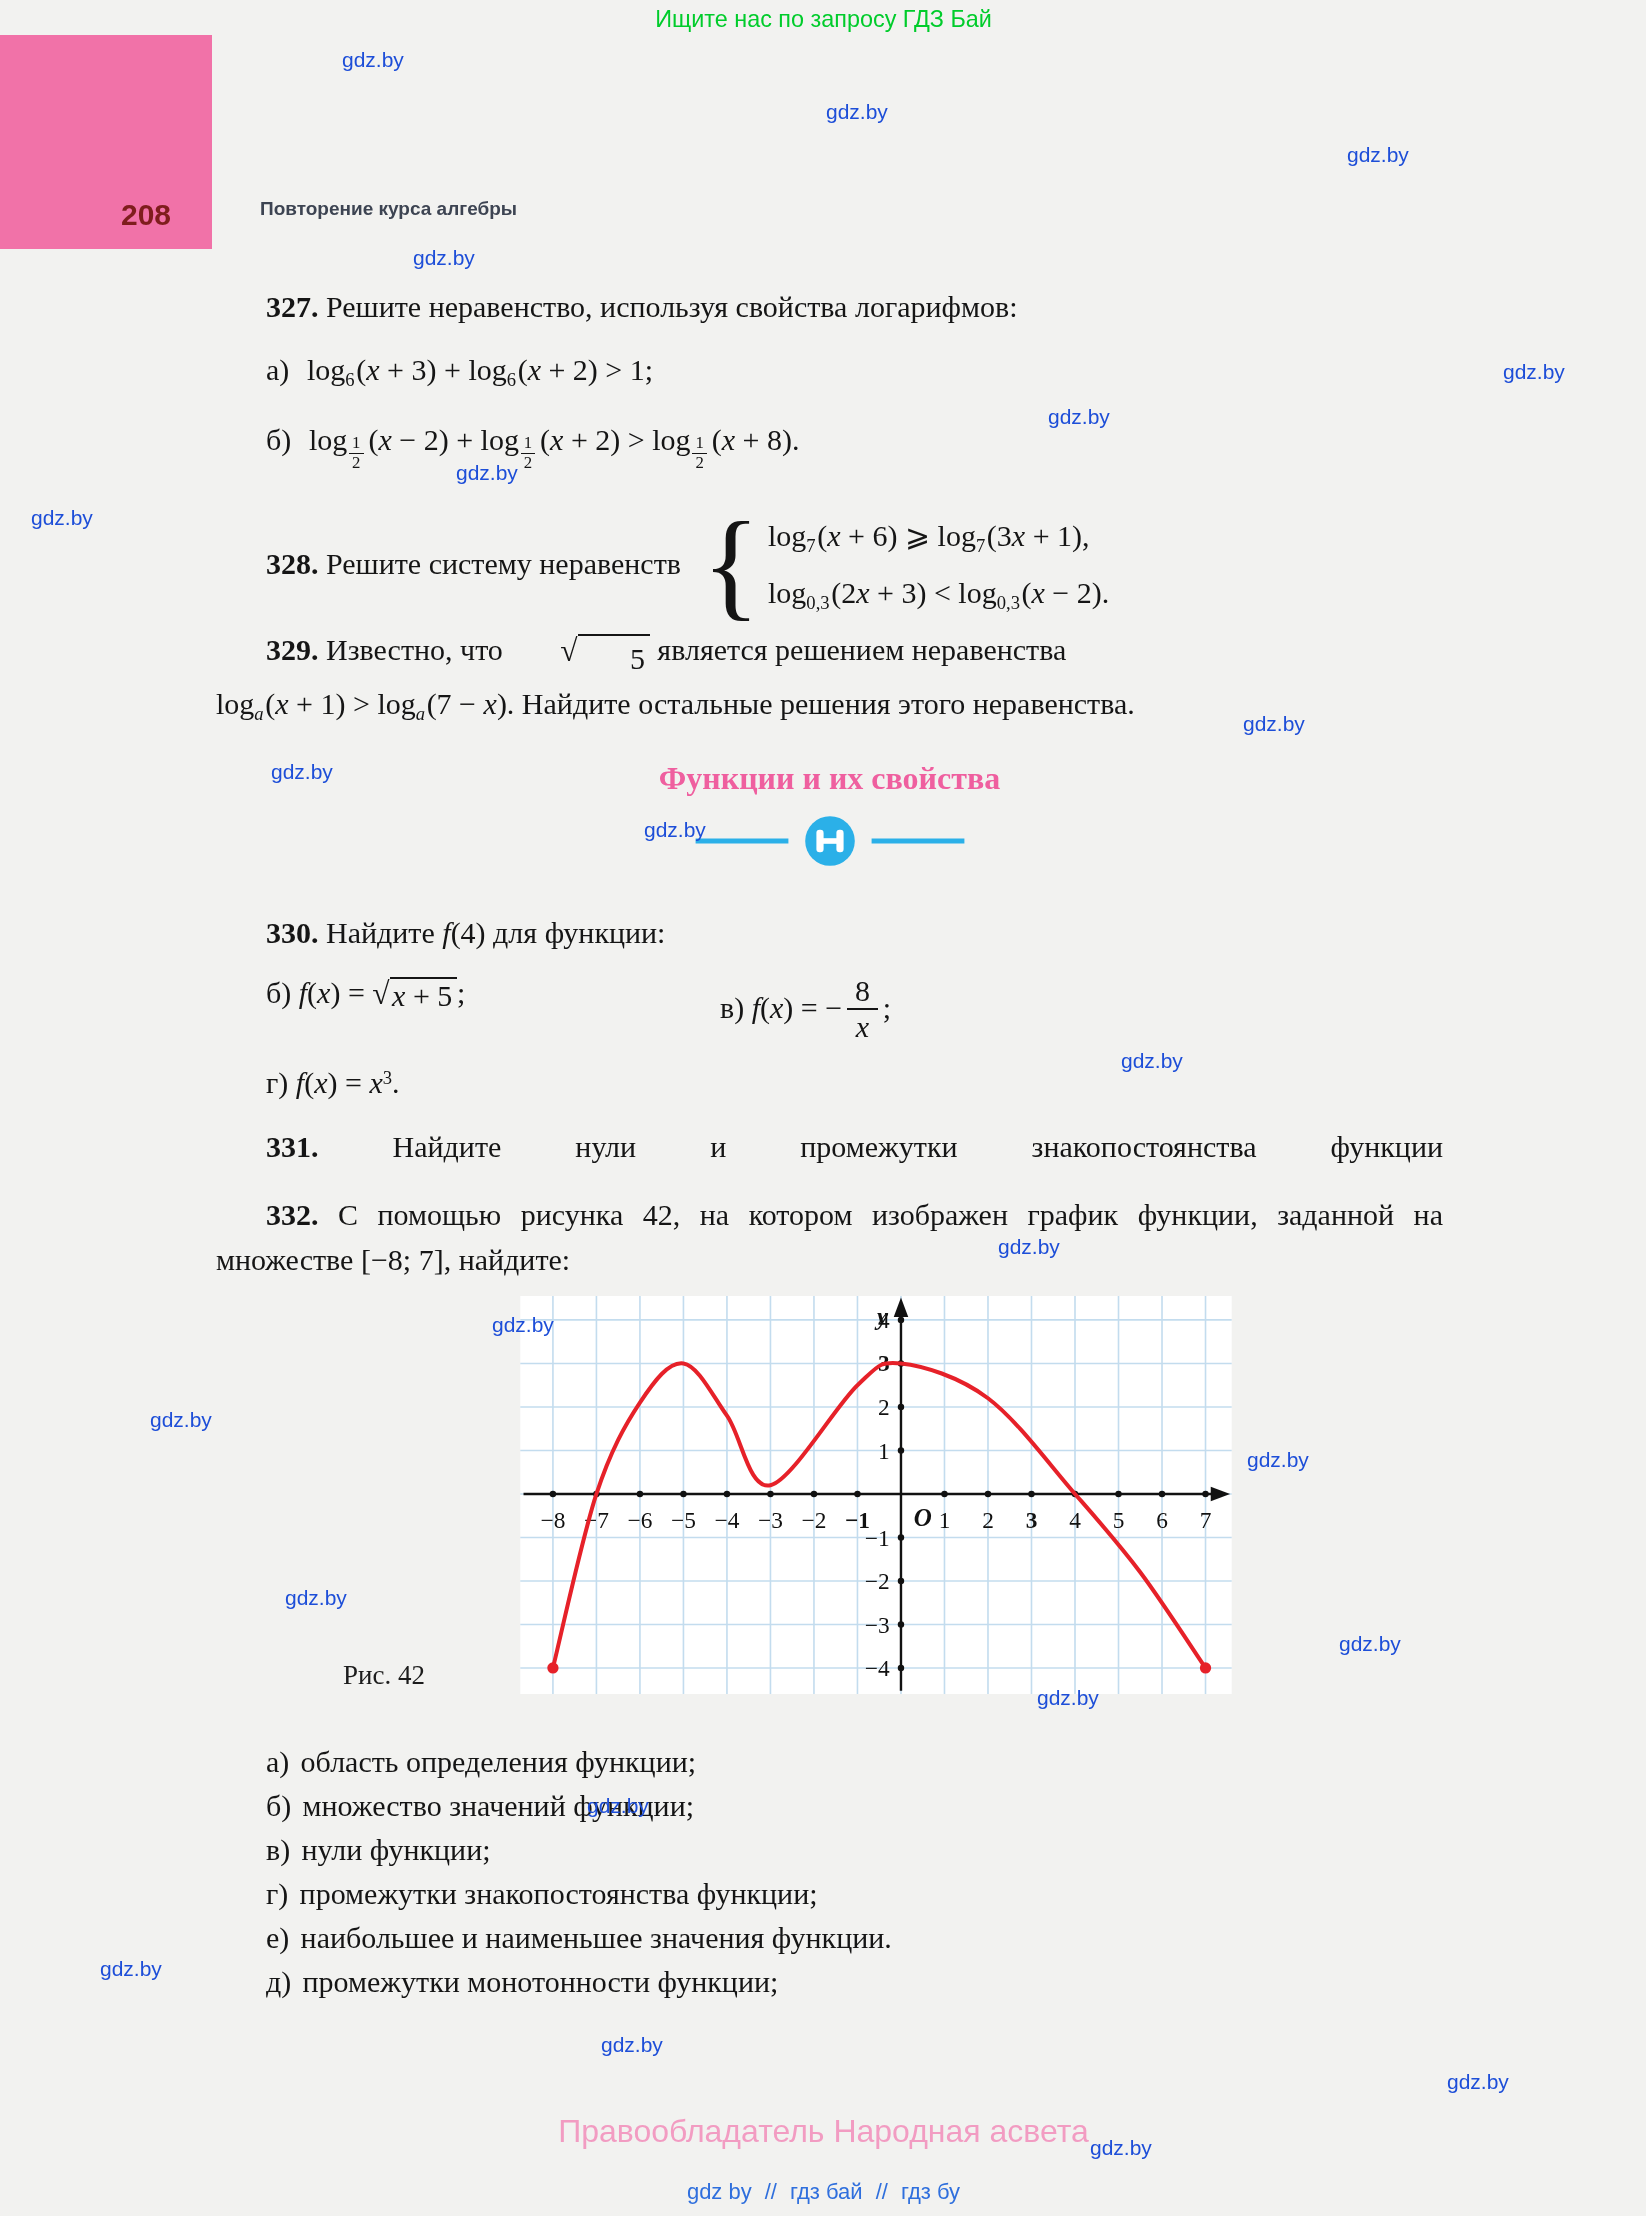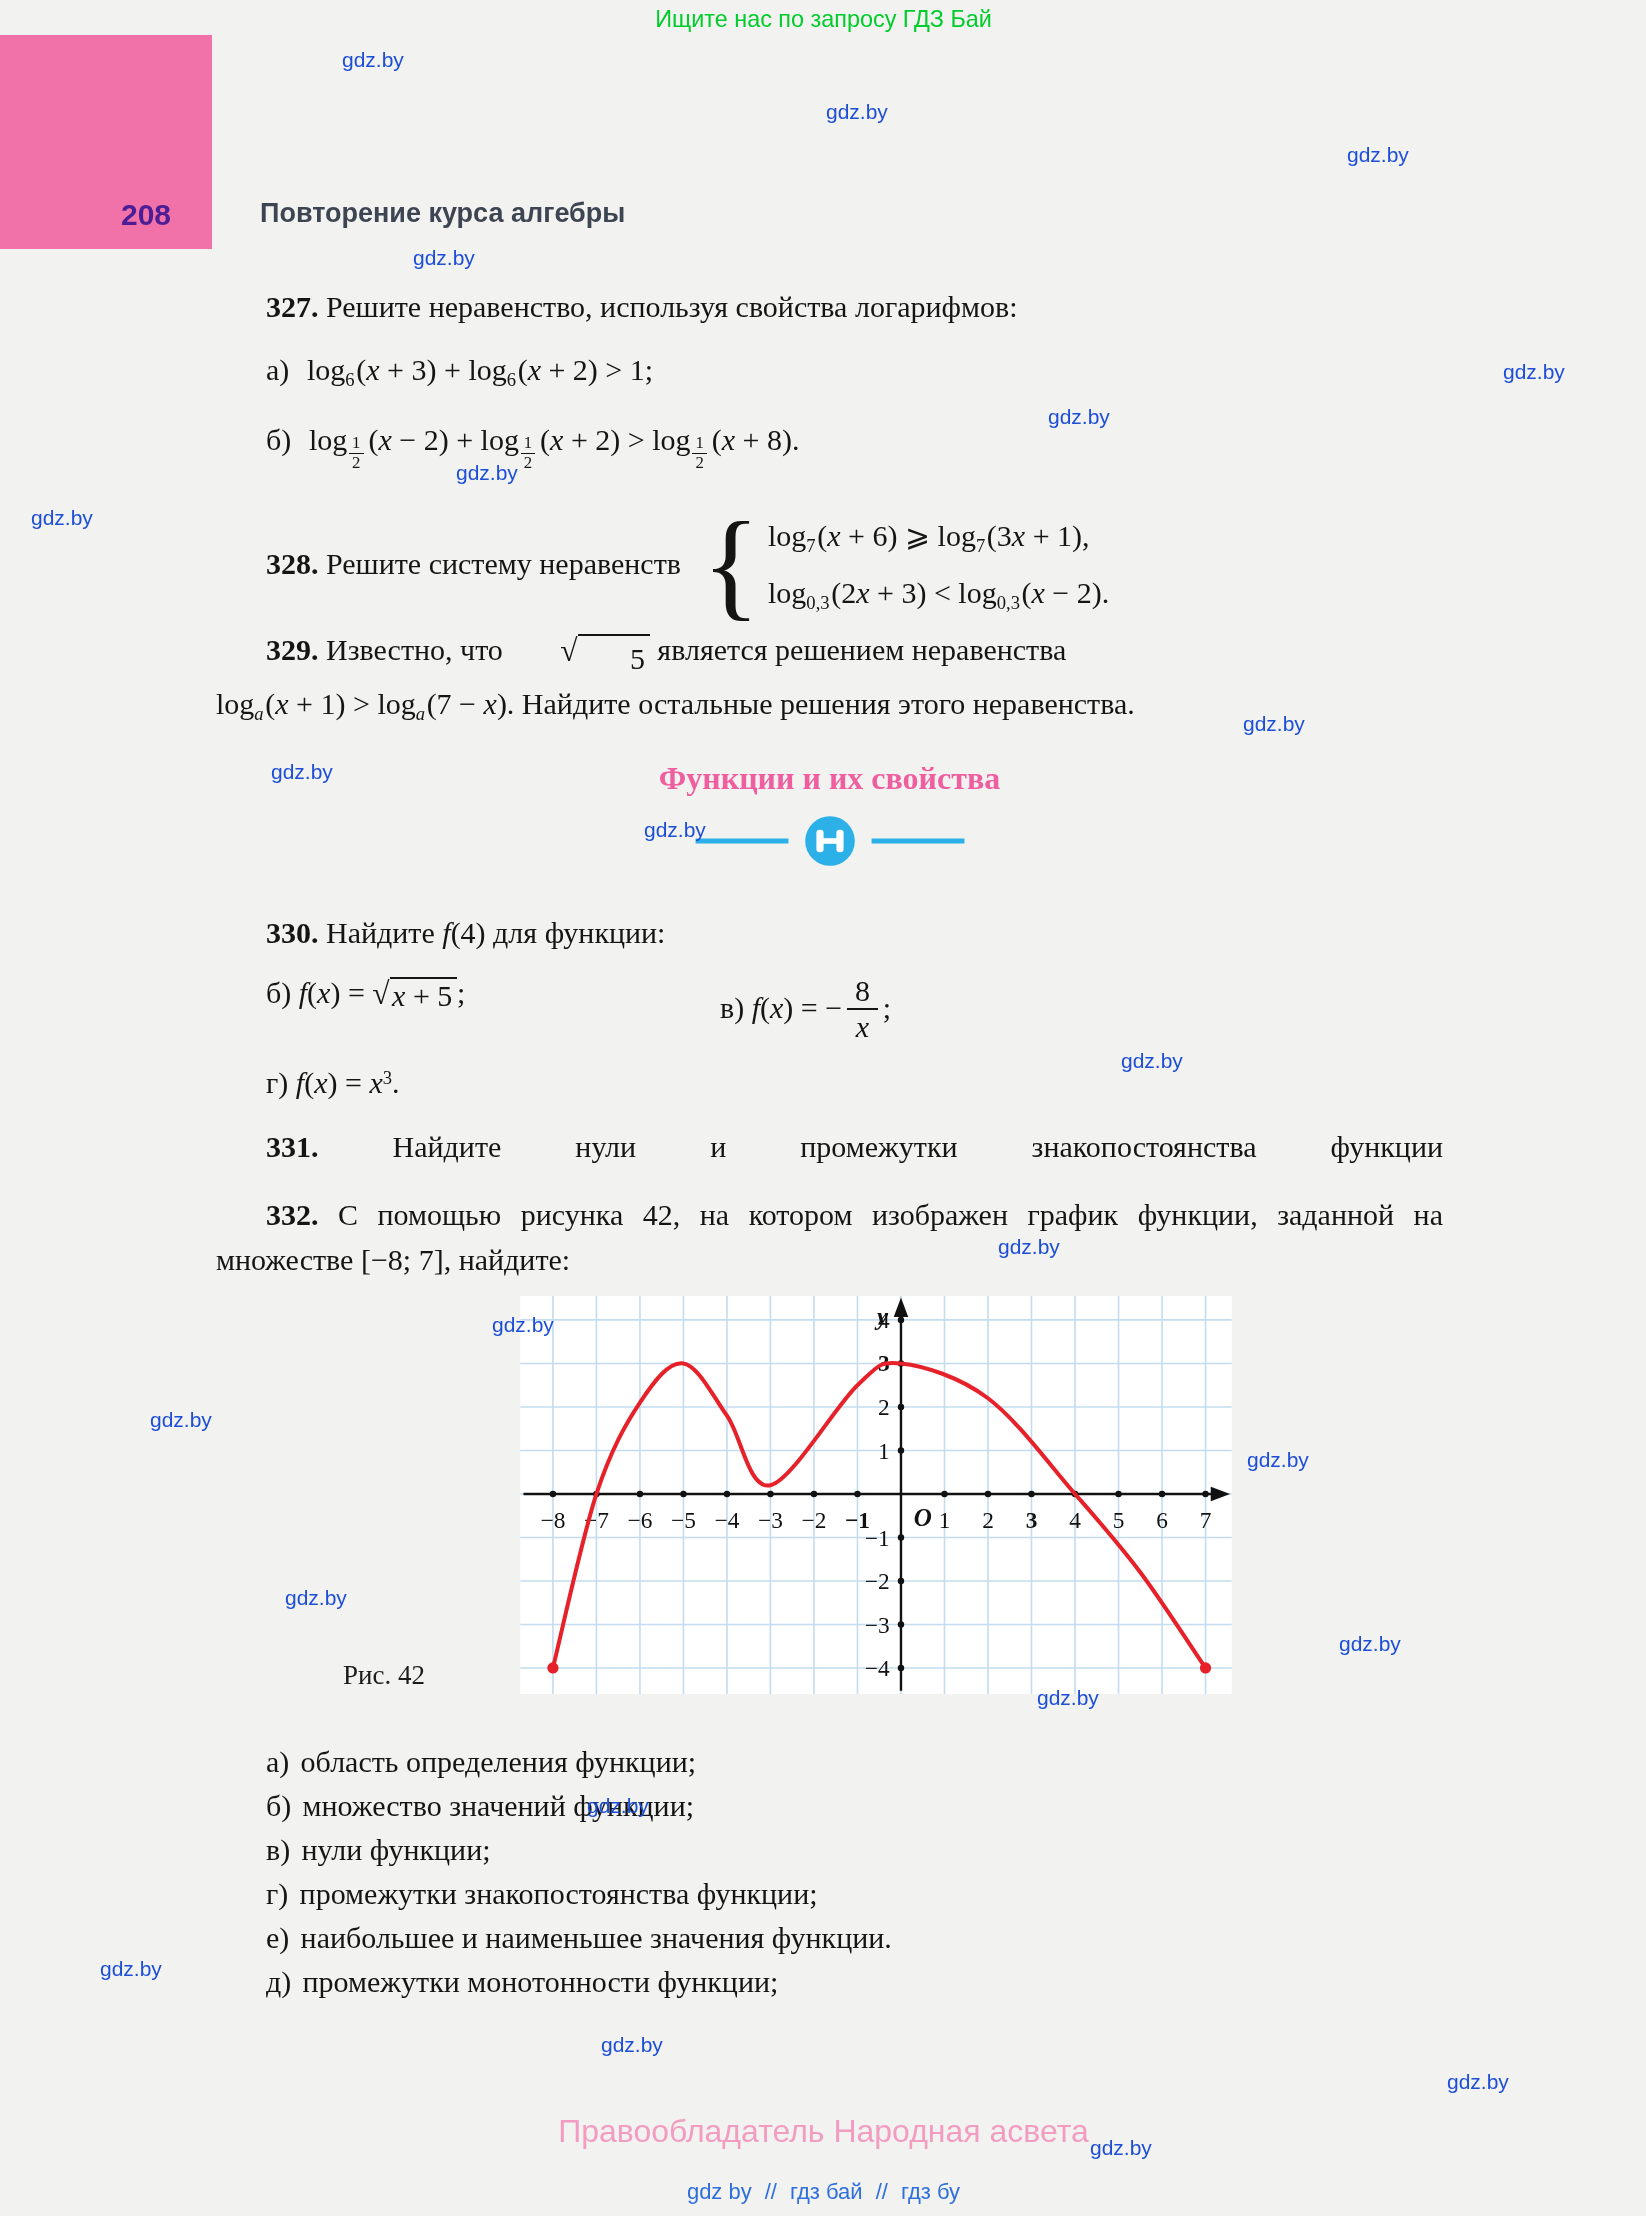--- a/index.html
+++ b/index.html
@@ -8,24 +8,24 @@
   body { background:#e8e8e6; }
   .page {
     position:relative; width:1647px; height:2216px; overflow:hidden;
     background:#f2f2f0; font-family:"Liberation Serif","DejaVu Serif",serif; color:#151515;
   }
   
   .banner { position:absolute; top:6.4px; left:0; width:100%; text-align:center;
     font-family:"Liberation Sans","DejaVu Sans",sans-serif; font-size:23.4px; color:#00cc2b; }
   
   .pagebar { position:absolute; left:0; top:35px; width:212px; height:214px; background:#f172a8; }
-  .pagenum { position:absolute; left:121px; top:198px; color:#4c1d95;
+  .pagenum { position:absolute; left:121px; top:198px; color:#7f1d1d;
     font-family:"Liberation Sans","DejaVu Sans",sans-serif; font-weight:bold; font-size:30px; }
   .chapter { position:absolute; left:260px; top:198px;
-    font-family:"Liberation Sans","DejaVu Sans",sans-serif; font-weight:bold; font-size:27px; color:#3d4452; }
+    font-family:"Liberation Sans","DejaVu Sans",sans-serif; font-weight:bold; font-size:19px; color:#3d4452; }
   
   .content { position:absolute; left:216px; top:284px; width:1227px; font-size:30px; }
   .para { margin:0; line-height:1.5; }
   .indent { text-indent:50px; }
   .just { text-align:justify; }
   .justlast { text-align:justify; text-align-last:justify; }
   .mrow { margin:24px 0 0 50px; }
   .mrow .lbl { margin-right:17.7px; }
   .row-b { margin-top:32px; margin-bottom:35px; }
   

